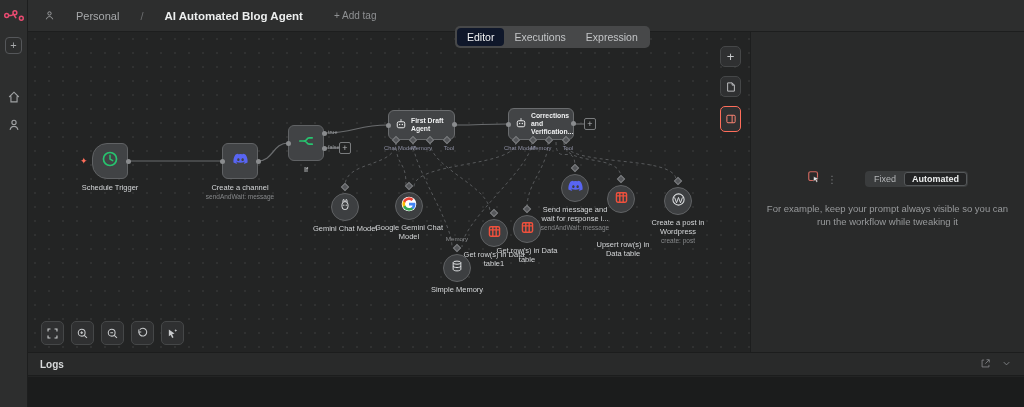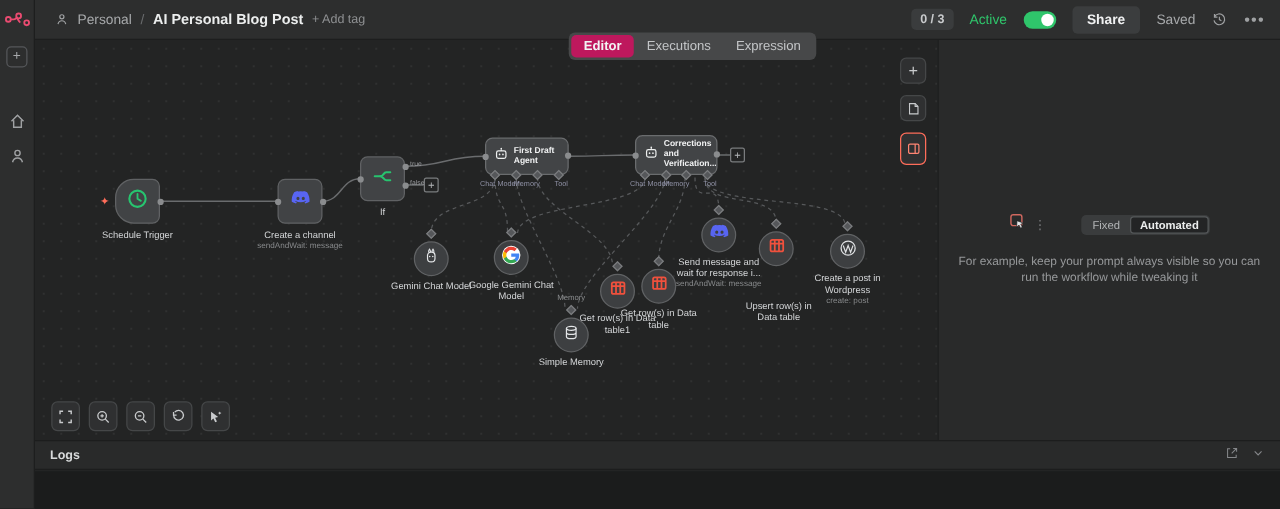--- a/index.html
+++ b/index.html
@@ -7,37 +7,37 @@
   .app {
     position:relative; width:1024px; height:407px; overflow:hidden;
     font-family:"Liberation Sans", sans-serif; background:#232424; color:#d8dadb;
   }
   
   .rail { position:absolute; left:0; top:0; width:28px; height:407px; background:#2d2e2e; border-right:1px solid #1d1e1e; display:flex; flex-direction:column; align-items:center; gap:14px; padding-top:8px; z-index:6; }
   .rail svg { display:block; }
   .rail-plus { width:17px; height:17px; border:1px solid #55575a; border-radius:4px; color:#a7a9ab; font-size:11px; line-height:15px; text-align:center; cursor:pointer; }
   
   .header { position:absolute; left:28px; top:0; right:0; height:32px; background:#2d2e2e; border-bottom:1px solid #1d1e1e; display:flex; align-items:center; padding:0 12px 0 16px; z-index:5; }
-  .crumb { display:flex; align-items:center; gap:7px; font-size:11px; color:#a7a9ab; }
+  .crumb { display:flex; align-items:center; gap:21px; font-size:11px; color:#a7a9ab; }
   .crumb .wf { color:#eceeee; font-weight:bold; font-size:11.5px; }
   .crumb .sep { color:#6a6c6e; }
-  .addtag { color:#8f9193; font-size:10px; cursor:pointer; }
+  .addtag { color:#8f9193; font-size:10px; margin-left:10px; cursor:pointer; }
   .hright { margin-left:auto; display:flex; align-items:center; gap:13px; }
   .badge { background:#3a3c3d; color:#c8cacc; font-size:10px; font-weight:bold; border-radius:4px; padding:3px 7px; }
   .active-lbl { color:#2fc56b; font-size:11px; }
   .toggle { width:26px; height:14px; border-radius:8px; background:#2fc56b; position:relative; cursor:pointer; }
   .toggle .knob { position:absolute; right:2px; top:2px; width:10px; height:10px; border-radius:50%; background:#fff; }
   .share-btn { background:#3b3d3e; color:#f0f1f2; font-size:11px; font-weight:bold; border:none; border-radius:4px; padding:5px 12px; cursor:pointer; }
   .saved { color:#a7a9ab; font-size:11px; }
   .hicon { color:#9fa1a3; cursor:pointer; display:flex; }
   .dots { color:#9fa1a3; font-size:13px; letter-spacing:1px; cursor:pointer; }
   
   .tabs { position:absolute; left:455px; top:26px; z-index:7; display:flex; background:#474849; border-radius:5px; padding:2px; font-size:10.5px; }
   .tab { padding:3px 10px; border-radius:4px; color:#c3c5c7; cursor:pointer; }
-  .tab.active { background:#be185d; color:#f2f3f4; font-weight:bold; }
+  .tab.active { background:#0f172a; color:#f2f3f4; font-weight:normal; }
   
   .main { position:absolute; left:28px; top:32px; right:0; height:320px; }
   .canvas { position:absolute; left:0; top:0; width:722px; height:320px; background:#232424;
     background-image:radial-gradient(#303131 1px, transparent 1px); background-size:14px 14px; overflow:hidden; }
   .wires { position:absolute; left:0; top:0; }
   .wire { fill:none; stroke:#6a6c6e; stroke-width:1.2; }
   .wire-dashed { fill:none; stroke:#57595b; stroke-width:1; stroke-dasharray:3 3; }
   
   .node { position:absolute; width:36px; height:36px; background:#414345; border:1px solid #606264; border-radius:6px; display:flex; align-items:center; justify-content:center; cursor:pointer; }
   .node.trigger { border-radius:15px 6px 6px 15px; }
@@ -108,38 +108,22 @@
   <div class="header">
     <div class="crumb">
       <span class="hicon">
         <svg width="11" height="11" viewBox="0 0 16 16">
             <circle cx="8" cy="5" r="2.4" fill="none" stroke="#9fa1a3" stroke-width="1.4"></circle>
             <path d="M3.5 13.5c.6-2.8 2.5-3.9 4.5-3.9s3.9 1.1 4.5 3.9" fill="none" stroke="#9fa1a3" stroke-width="1.4"></path>
           </svg>
       </span>
       <span style="cursor:pointer">Personal</span>
       <span class="sep">/</span>
-      <span class="wf" style="cursor:pointer">AI Personal Blog Post</span>
+      <span class="wf" style="cursor:pointer">AI Automated Blog Agent</span>
       <span class="addtag">+ Add tag</span>
-    </div>
-    <div class="hright">
-      <span class="badge">0 / 3</span>
-      <span class="active-lbl">Active</span>
-      <span class="toggle">
-          <span class="knob"></span>
-        </span>
-      <button class="share-btn">Share</button>
-      <span class="saved">Saved</span>
-      <span class="hicon">
-        <svg width="13" height="13" viewBox="0 0 16 16">
-            <path d="M3.2 5.5A5.3 5.3 0 1 1 2.7 9M3.2 2.8v2.9h2.9" fill="none" stroke="#9fa1a3" stroke-width="1.2"></path>
-            <path d="M8 5.3V8.2l2 1.2" fill="none" stroke="#9fa1a3" stroke-width="1.1"></path>
-          </svg>
-      </span>
-      <span class="dots">•••</span>
     </div>
   </div>
 
   <div class="tabs">
     <span class="tab active">Editor</span>
     <span class="tab">Executions</span>
     <span class="tab">Expression</span>
   </div>
 
   <div class="main">

